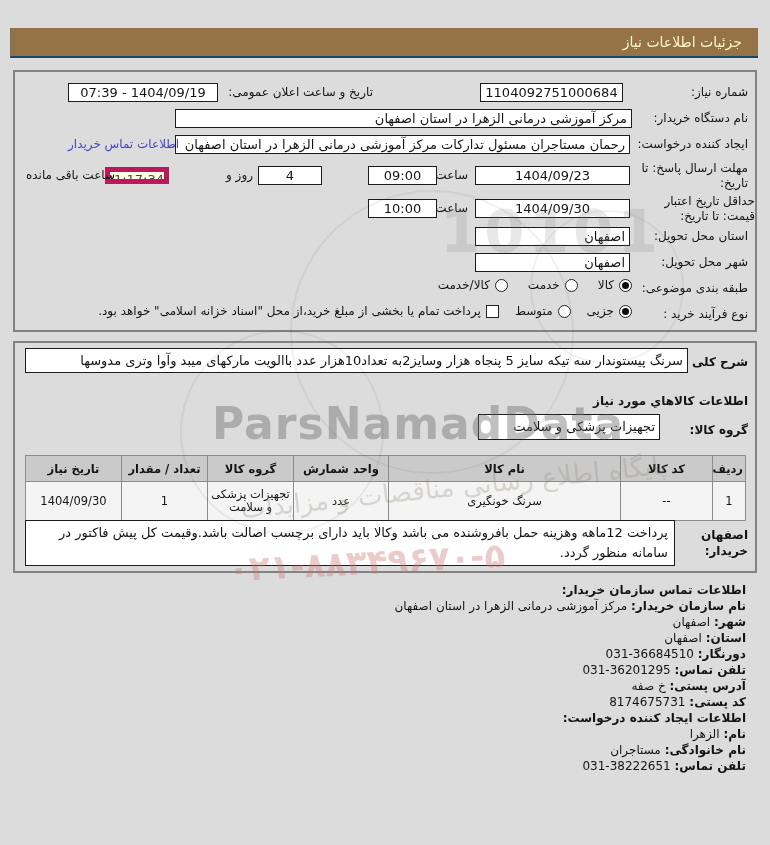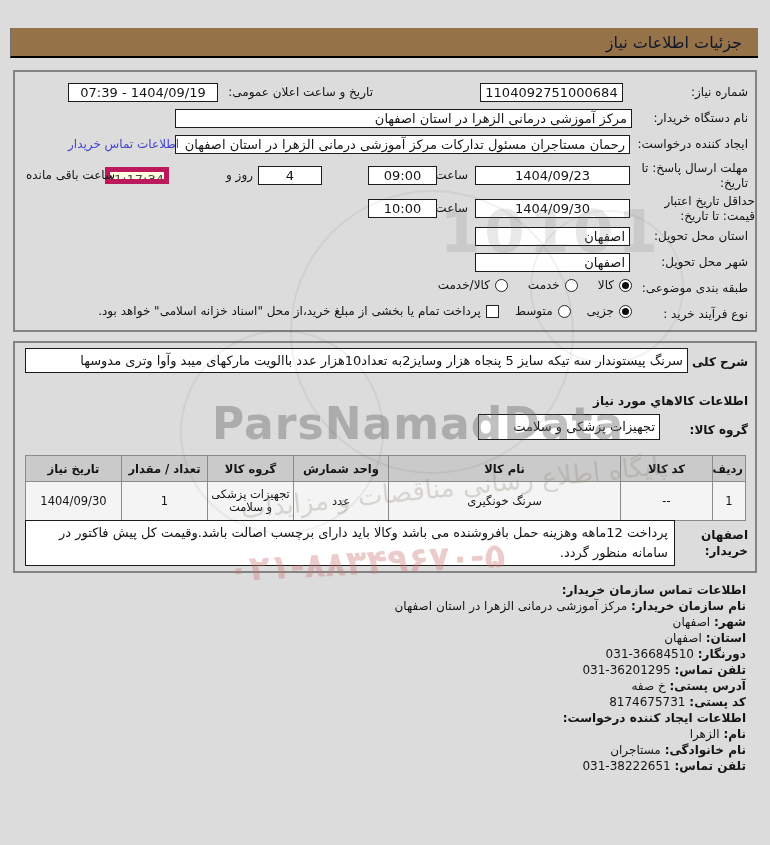--- a/index.html
+++ b/index.html
@@ -10,23 +10,23 @@
     font-size:12px;color:#141414;
   }
   :root{
     --brown:#957248;
     --link:#4343cc;
     --countdown:#ffffe1;
   }
   .titlebar{
     position:absolute;left:10px;top:28px;width:748px;height:30px;
     box-sizing:border-box;background:var(--brown);
-    color:#0f172a;line-height:29px;text-align:right;padding-right:16px;
-    border-bottom:2px solid #000000;border-left:1px solid #6f6f6f;
-    font-size:16px;
+    color:#fef9c3;line-height:29px;text-align:right;padding-right:16px;
+    border-bottom:2px solid #0c4a6e;border-left:1px solid #6f6f6f;
+    font-size:14px;
   }
   .panel{
     position:absolute;box-sizing:border-box;
     border:2px solid #838383;background:transparent;
   }
   .lbl{position:absolute;white-space:nowrap;line-height:15px}
   .wrap{white-space:normal;text-align:right}
   .b{font-weight:bold}
   .box{
     position:absolute;box-sizing:border-box;background:#fff;

